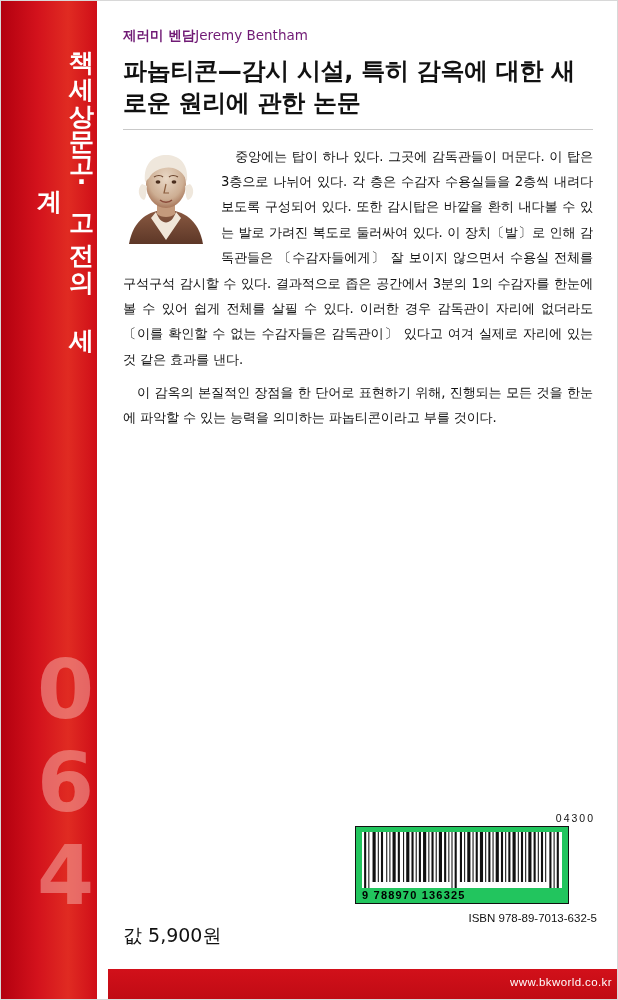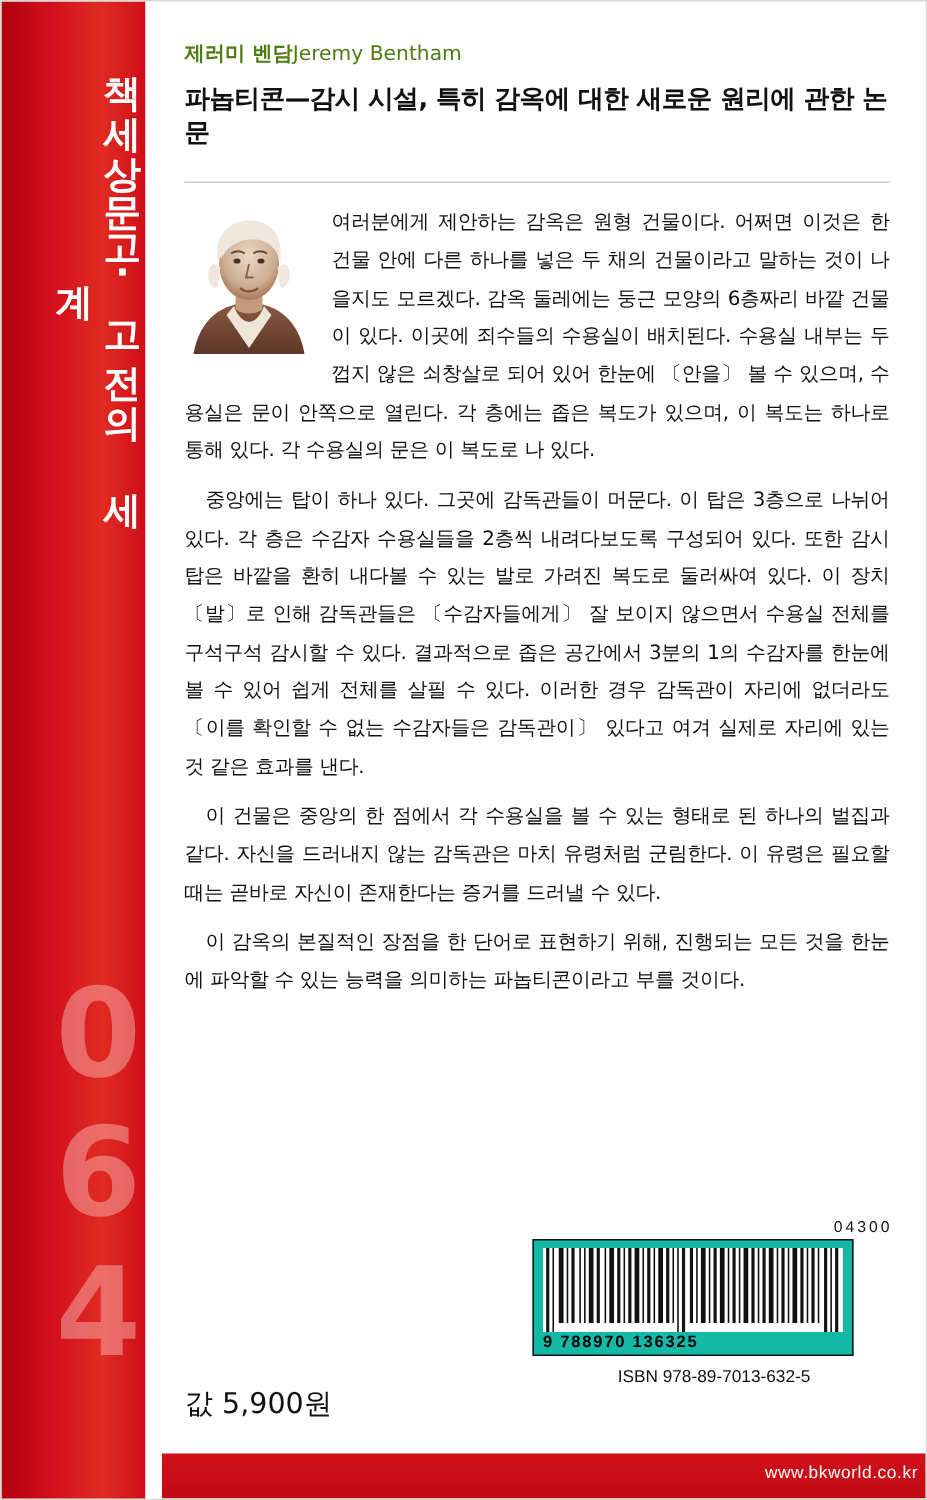--- a/index.html
+++ b/index.html
@@ -75,33 +75,33 @@
     height: 1000px;
     background: #ffffff;
   }
 
   .header {
     padding: 26px 26px 0 26px;
   }
   .author-line {
     font-family: "DejaVu Sans", sans-serif;
     font-size: 13.5px;
-    color: #4d7c0f;
+    color: #701a75;
     letter-spacing: 0;
     margin-bottom: 10px;
   }
   .author-line .ko { font-weight: bold; }
   .book-title {
     font-family: "DejaVu Sans", sans-serif;
-    font-size: 17px;
+    font-size: 24px;
     font-weight: bold;
     color: #111111;
     line-height: 1.35;
     letter-spacing: -0.3px;
-    margin-bottom: 20px;
+    margin-bottom: 9px;
   }
   .subtitle-fr {
     font-family: "Liberation Serif", serif;
     font-style: italic;
     font-size: 12.6px;
     color: #2a2a2a;
     line-height: 1.45;
     margin-bottom: 14px;
   }
   .rule {
@@ -152,42 +152,42 @@
     font-size: 10.5px;
     color: #111;
     text-align: right;
     letter-spacing: 2px;
     margin-bottom: 2px;
     padding-right: 2px;
   }
   .barcode-box {
     border: 1px solid #111;
     padding: 5px 6px 2px 6px;
-    background: #14b8a6;
+    background: #22c55e;
     width: 200px;
   }
   .bars {
     height: 56px;
     width: 100%;
     display: block;
   }
   .barcode-digits {
     font-family: "Liberation Sans", sans-serif;
     font-size: 11px;
     font-weight: bold;
     letter-spacing: 1.2px;
     margin-top: 1px;
   }
   .isbn-lines {
     margin-top: 6px;
     font-family: "Liberation Sans", sans-serif;
     font-size: 11.5px;
     color: #111;
     line-height: 1.45;
-    text-align: center;
+    text-align: right;
   }
 
   .price {
     position: absolute;
     left: 26px;
     bottom: 52px;
     font-family: "DejaVu Sans", sans-serif;
     font-size: 19px;
     color: #111;
   }
@@ -261,23 +261,21 @@
 
           <ellipse cx="35" cy="34" rx="2.4" ry="1.7" fill="#4a2e1e"></ellipse>
           <ellipse cx="51" cy="34" rx="2.4" ry="1.7" fill="#4a2e1e"></ellipse>
           <path d="M31 29 C34 27 38 27 40 29" stroke="#6b452e" stroke-width="1.2" fill="none"></path>
           <path d="M46 29 C48 27 52 27 55 29" stroke="#6b452e" stroke-width="1.2" fill="none"></path>
           <path d="M43 36 L41 45 L46 45" stroke="#8a5c3c" stroke-width="1.2" fill="none"></path>
           <path d="M37 52 C40 55 46 55 49 52" stroke="#8a4a3a" stroke-width="1.4" fill="none"></path>
         </svg>
       </div>
 
-      <p class="para first">여러분에게 제안하는 감옥은 원형 건물이다. 어쩌면 이것은 한 건물 안에 다른 하나를 넣은 두 채의 건물이라고 말하는 것이 나을지도 모르겠다. 감옥 둘레에는 둥근 모양의 6층짜리 바깥 건물이 있다. 이곳에 죄수들의 수용실이 배치된다. 수용실 내부는 두껍지 않은 쇠창살로 되어 있어 한눈에 〔안을〕 볼 수 있으며, 수용실은 문이 안쪽으로 열린다. 각 층에는 좁은 복도가 있으며, 이 복도는 하나로 통해 있다. 각 수용실의 문은 이 복도로 나 있다.</p>
       <p class="para">중앙에는 탑이 하나 있다. 그곳에 감독관들이 머문다. 이 탑은 3층으로 나뉘어 있다. 각 층은 수감자 수용실들을 2층씩 내려다보도록 구성되어 있다. 또한 감시탑은 바깥을 환히 내다볼 수 있는 발로 가려진 복도로 둘러싸여 있다. 이 장치〔발〕로 인해 감독관들은 〔수감자들에게〕 잘 보이지 않으면서 수용실 전체를 구석구석 감시할 수 있다. 결과적으로 좁은 공간에서 3분의 1의 수감자를 한눈에 볼 수 있어 쉽게 전체를 살필 수 있다. 이러한 경우 감독관이 자리에 없더라도 〔이를 확인할 수 없는 수감자들은 감독관이〕 있다고 여겨 실제로 자리에 있는 것 같은 효과를 낸다.</p>
-      <p class="para">이 건물은 중앙의 한 점에서 각 수용실을 볼 수 있는 형태로 된 하나의 벌집과 같다. 자신을 드러내지 않는 감독관은 마치 유령처럼 군림한다. 이 유령은 필요할 때는 곧바로 자신이 존재한다는 증거를 드러낼 수 있다.</p>
       <p class="para">이 감옥의 본질적인 장점을 한 단어로 표현하기 위해, 진행되는 모든 것을 한눈에 파악할 수 있는 능력을 의미하는 파놉티콘이라고 부를 것이다.</p>
     </div>
 
     <div class="price">값 5,900원</div>
 
     <div class="barcode-wrap">
       <div class="isbn-small">04300</div>
       <div class="barcode-box">
         <svg class="bars" viewBox="0 0 190 56" preserveAspectRatio="none">
           <rect x="0" y="0" width="190" height="56" fill="#ffffff"></rect>

